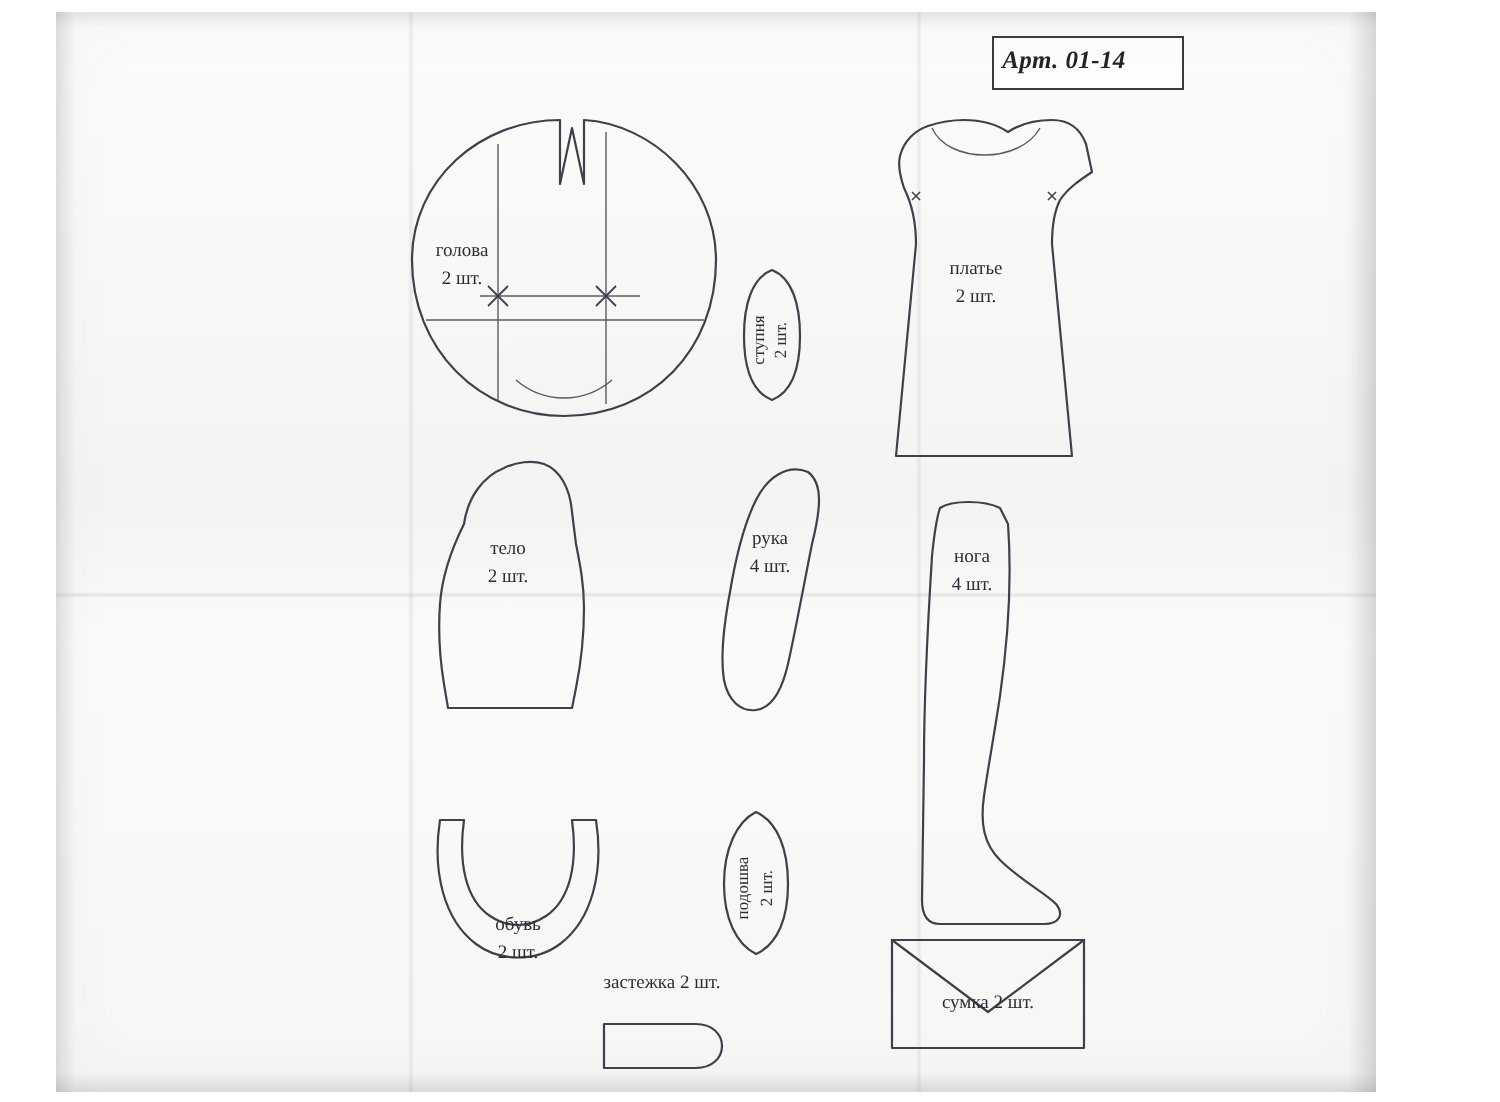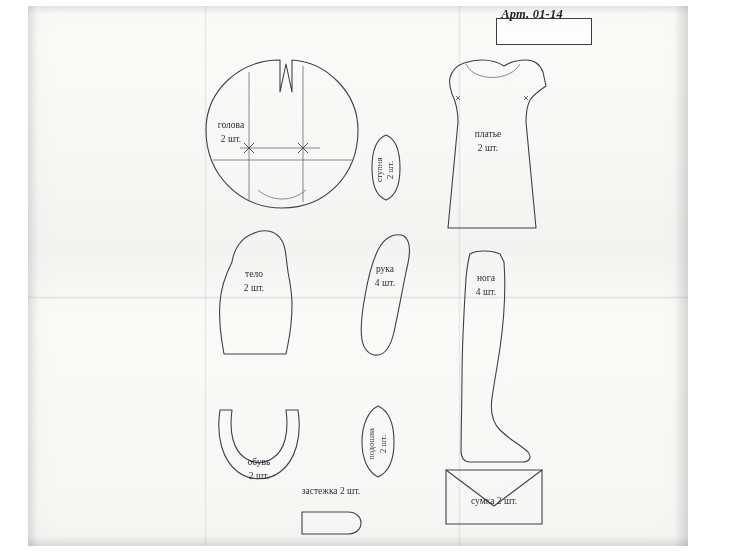--- a/index.html
+++ b/index.html
@@ -107,21 +107,21 @@
     left: 496px;
     top: 18px;
     width: 94px;
     height: 25px;
     border: 1.2px solid #3b3b45;
     background: rgba(255,255,255,0.55);
   }
   .art-text {
     position: absolute;
     left: 496px;
-    top: 2px;
+    top: 18px;
     width: 72px;
     height: 25px;
     display: flex;
     align-items: center;
     justify-content: center;
     font-family: "Liberation Serif", serif;
     font-style: italic;
     font-weight: bold;
     font-size: 12.5px;
     color: #23232a;

